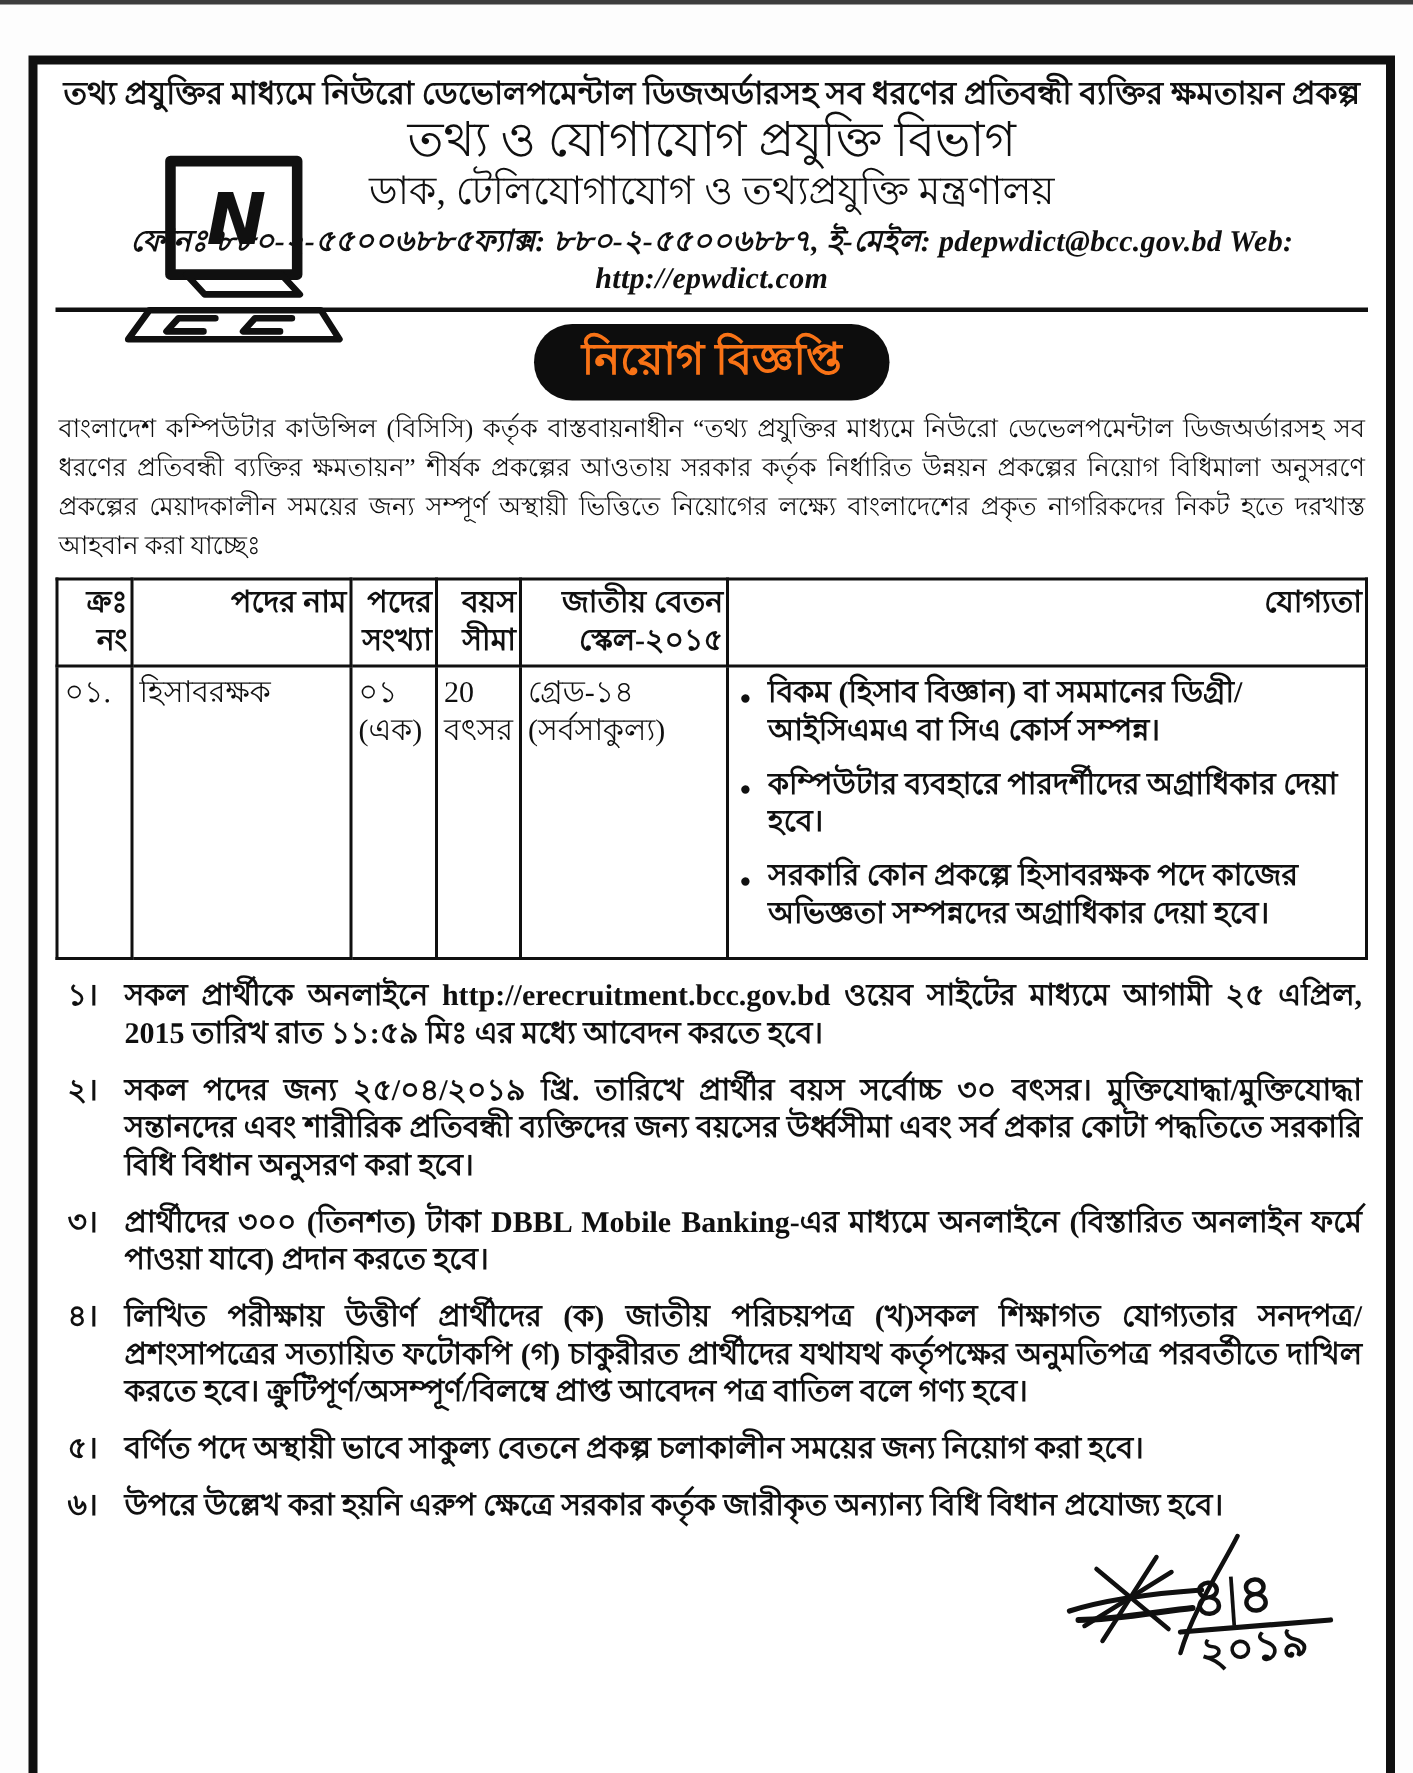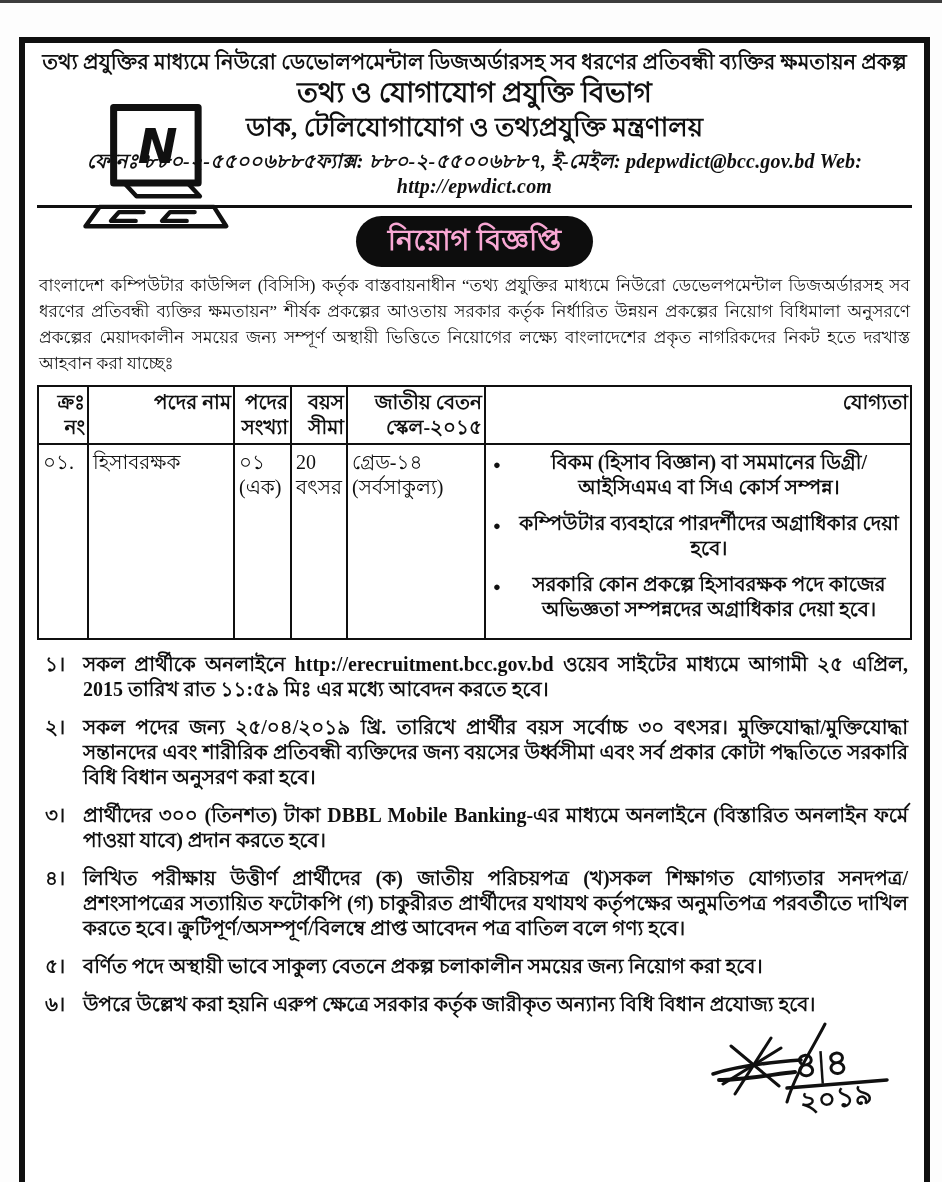--- a/index.html
+++ b/index.html
@@ -12,43 +12,43 @@
   .top-scan-line{position:absolute;top:0;left:0;width:942px;height:3px;background:#3d3d3d;}
   .frame{
     position:absolute;left:19px;top:13px;width:911px;height:1155px;
     border:6px solid #101010;background:#fff;box-sizing:border-box;
     padding:4px 12px 6px;overflow:hidden;margin-top:24px;
   }
   .project-line{text-align:center;font-weight:bold;font-size:21px;line-height:27px;margin-top:2px;}
   .letterhead{position:relative;text-align:center;}
   .logo{position:absolute;left:42px;top:26px;width:152px;height:132px;}
   .org-name{font-size:34px;font-weight:bold;line-height:42px;margin-top:4px;}
-  .division-line{font-size:28px;font-weight:bold;line-height:32px;margin-top:1px;}
-  .ministry-line{font-size:26px;font-weight:bold;line-height:33px;margin-top:2px;}
+  .division-line{font-size:32px;font-weight:normal;line-height:32px;margin-top:1px;}
+  .ministry-line{font-size:26px;font-weight:normal;line-height:33px;margin-top:2px;}
   .address-line{font-size:22px;font-weight:bold;line-height:28px;margin-top:2px;}
   .contact-line{font-size:20px;font-weight:bold;line-height:25px;margin-top:5px;letter-spacing:.2px;font-style:italic;}
   .header-divider{border:none;border-top:3px solid #101010;margin:6px 0 5px;}
   .memo-row{display:flex;justify-content:space-between;font-size:20px;font-weight:bold;line-height:26px;}
   .badge-wrap{text-align:center;margin:8px 0 6px;}
   .notice-badge{
-    display:inline-block;background:#0d0d0d;color:#f9a8d4;
+    display:inline-block;background:#0d0d0d;color:#f97316;
     font-size:29px;font-weight:bold;line-height:34px;
     padding:7px 32px 10px;border-radius:34px;
   }
   .intro-paragraph{
     font-size:17px;font-weight:400;line-height:26px;text-align:justify;
     margin:2px 2px 8px;
   }
   table.vacancy{width:100%;border-collapse:collapse;font-size:20px;}
   table.vacancy th,table.vacancy td{border:2.5px solid #101010;vertical-align:top;}
   table.vacancy th{font-weight:bold;text-align:right;padding:3px 2px;line-height:25px;}
   table.vacancy td{padding:5px 4px;line-height:25px;}
   td.cell-center{text-align:left;}
   td.quals-cell{padding:8px 10px 4px 8px;}
-  .qual-item{position:relative;padding-left:22px;margin-bottom:11px;text-align:center;line-height:25px;font-weight:600;}
+  .qual-item{position:relative;padding-left:22px;margin-bottom:11px;text-align:left;line-height:25px;font-weight:600;}
   .qual-item::before{content:"●";position:absolute;left:3px;top:2px;font-size:13px;}
   .notes{margin-top:12px;}
   .note-item{display:flex;margin-bottom:13px;font-size:20px;line-height:25px;font-weight:600;}
   .note-num{flex:0 0 46px;padding-left:8px;box-sizing:border-box;}
   .note-text{flex:1;text-align:justify;padding-right:4px;}
   .sig-block{width:310px;margin:-8px 4px 0 auto;text-align:center;}
   .sig-svg{display:block;margin:0 10px 0 auto;width:215px;height:92px;}
   svg .ink{stroke:#101010;fill:none;stroke-linecap:round;stroke-linejoin:round;}
 </style>
 </head>

